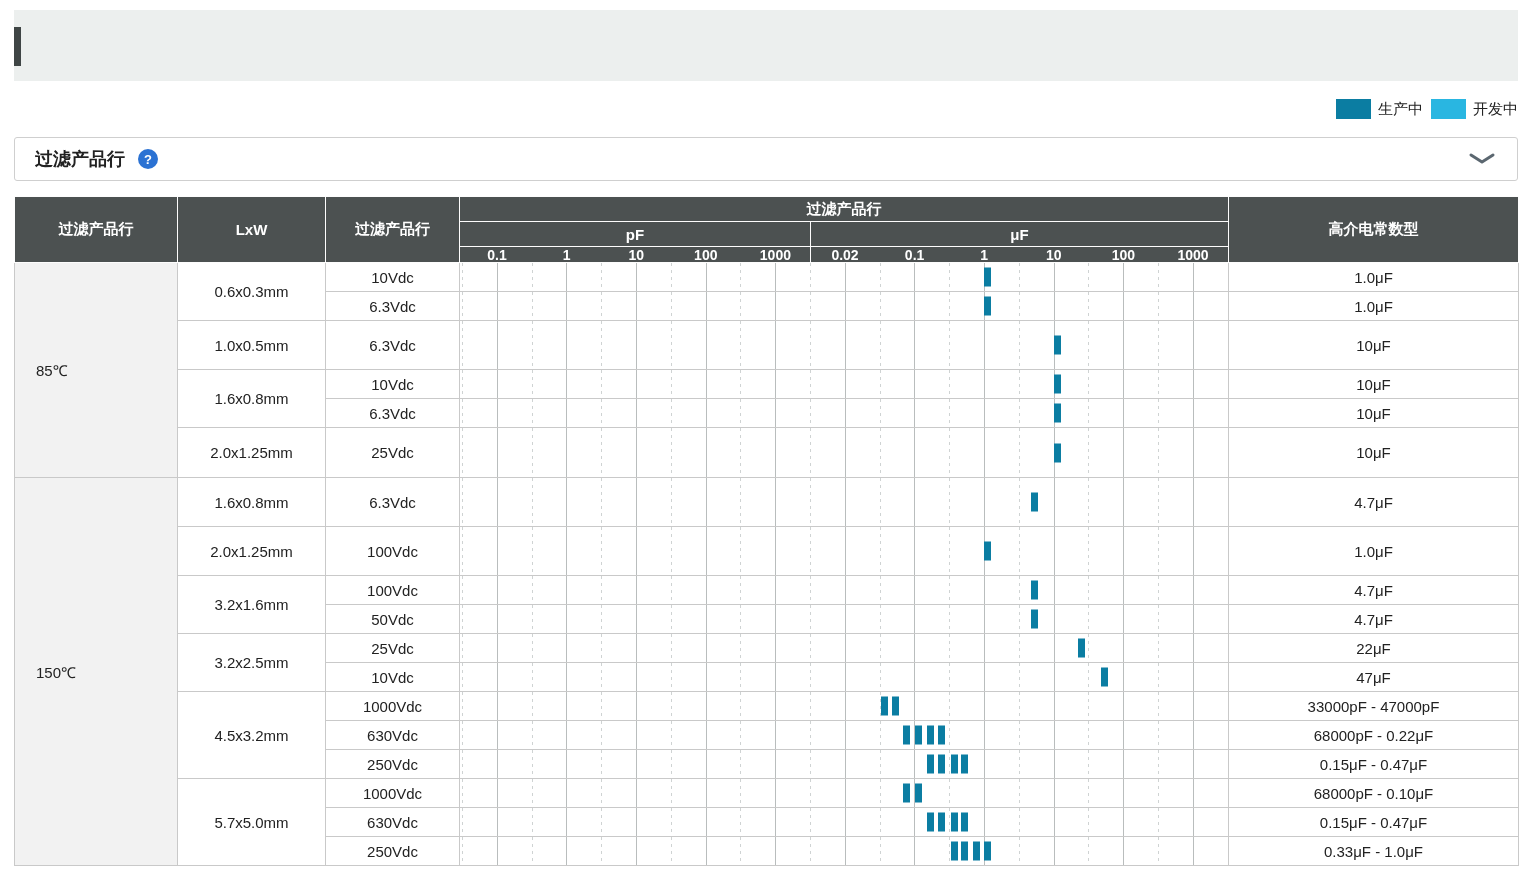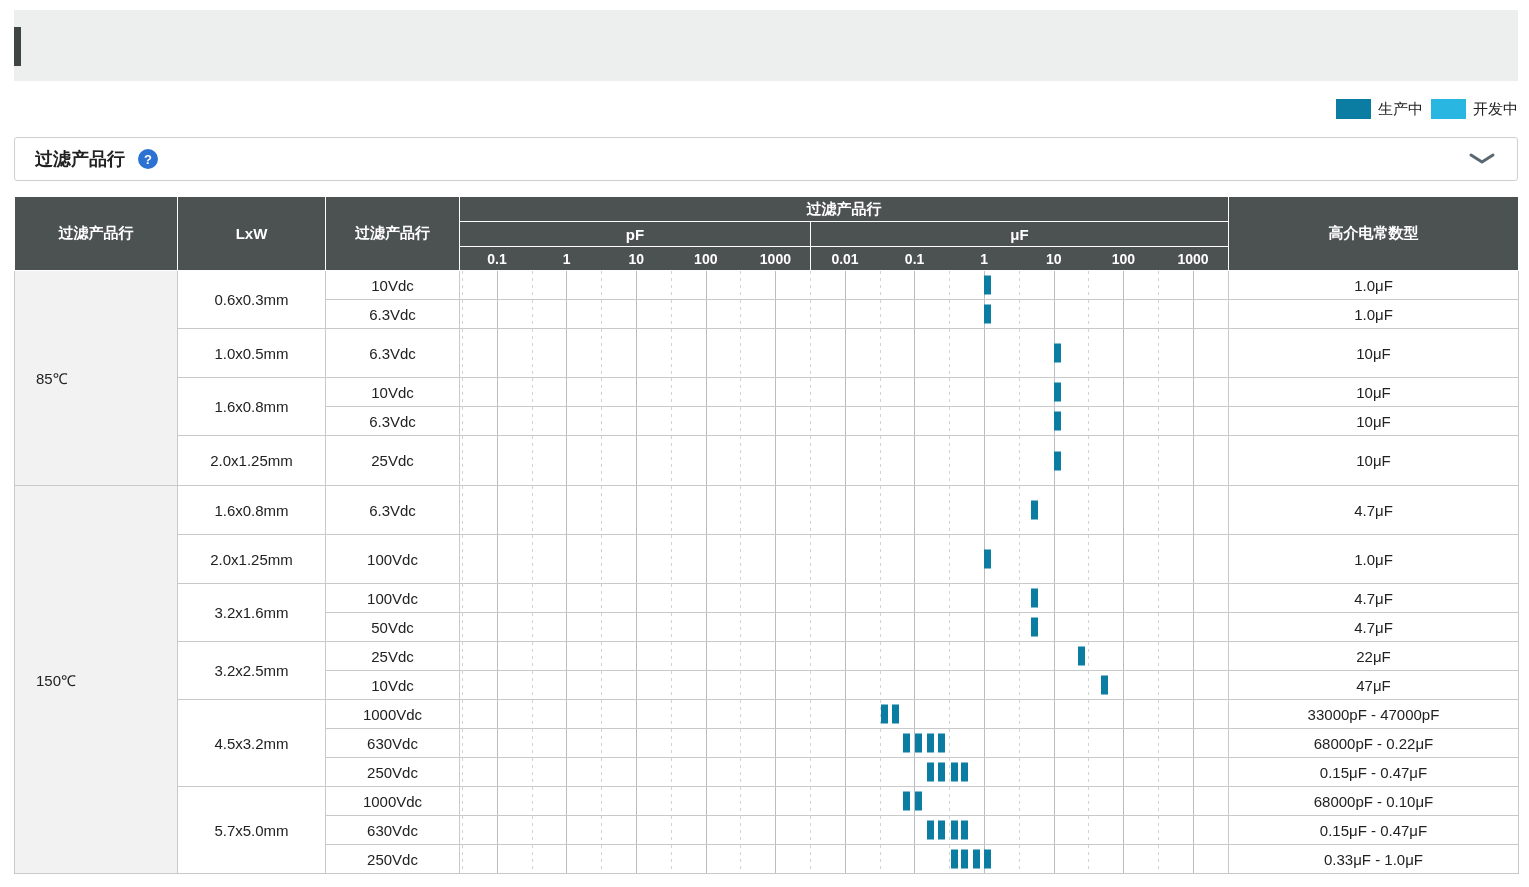--- a/index.html
+++ b/index.html
@@ -19,21 +19,21 @@
     border:1px solid #cfcfcf; border-radius:3px; display:flex; align-items:center; }
   #filter-label { font-size:18px; font-weight:bold; color:#222; margin-left:20px; }
   #help-icon { width:20px; height:20px; border-radius:50%; background:#2b72d3; color:#fff; font-size:13px;
     font-weight:bold; display:flex; align-items:center; justify-content:center; margin-left:13px; cursor:pointer; }
   #collapse-button { margin-left:auto; margin-right:22px; cursor:pointer; display:flex; align-items:center; }
 
   #table-wrap { position:absolute; left:14px; top:196px; }
   table { border-collapse:collapse; table-layout:fixed; width:1504px; }
   thead th { background:#4c5151; color:#fff; font-weight:bold; font-size:15px; border:1px solid #fdfdfd; text-align:center; }
   tr.hrow-a, tr.hrow-b { height:25px; }
-  tr.hrow-c { height:24px; }
+  tr.hrow-c { height:16px; }
   th.scale { position:relative; }
   .tick { position:absolute; top:50%; transform:translate(-50%,-50%); font-size:14px; font-weight:bold; color:#fff; white-space:nowrap; }
 
   tbody td { border:1px solid #c9c9c9; background:#fff; font-size:15px; color:#222;
     text-align:center; vertical-align:middle; padding:0; }
   td.temp { background:#f2f2f2; text-align:left; padding-left:21px; }
   td.chart { position:relative; }
   .gridline { position:absolute; top:0; bottom:0; width:1px; }
   .gridline.solid { background:#b9bdbd; }
   .gridline.dashed { background:repeating-linear-gradient(to bottom,#cfd3d3 0 3px,transparent 3px 7px); }
@@ -91,21 +91,21 @@
       </tr>
       <tr class="hrow-c">
         <th class="scale" id="pf-scale">
             <span class="tick" style="left: 37px;">0.1</span>
             <span class="tick" style="left: 106.6px;">1</span>
             <span class="tick" style="left: 176.2px;">10</span>
             <span class="tick" style="left: 245.8px;">100</span>
             <span class="tick" style="left: 315.4px;">1000</span>
           </th>
         <th class="scale" id="uf-scale">
-            <span class="tick" style="left: 34px;">0.01</span>
+            <span class="tick" style="left: 34px;">0.02</span>
             <span class="tick" style="left: 103.6px;">0.1</span>
             <span class="tick" style="left: 173.2px;">1</span>
             <span class="tick" style="left: 242.8px;">10</span>
             <span class="tick" style="left: 312.4px;">100</span>
             <span class="tick" style="left: 382px;">1000</span>
           </th>
       </tr>
     </thead>
     <tbody id="tbody">
         <tr style="height: 29px;">

